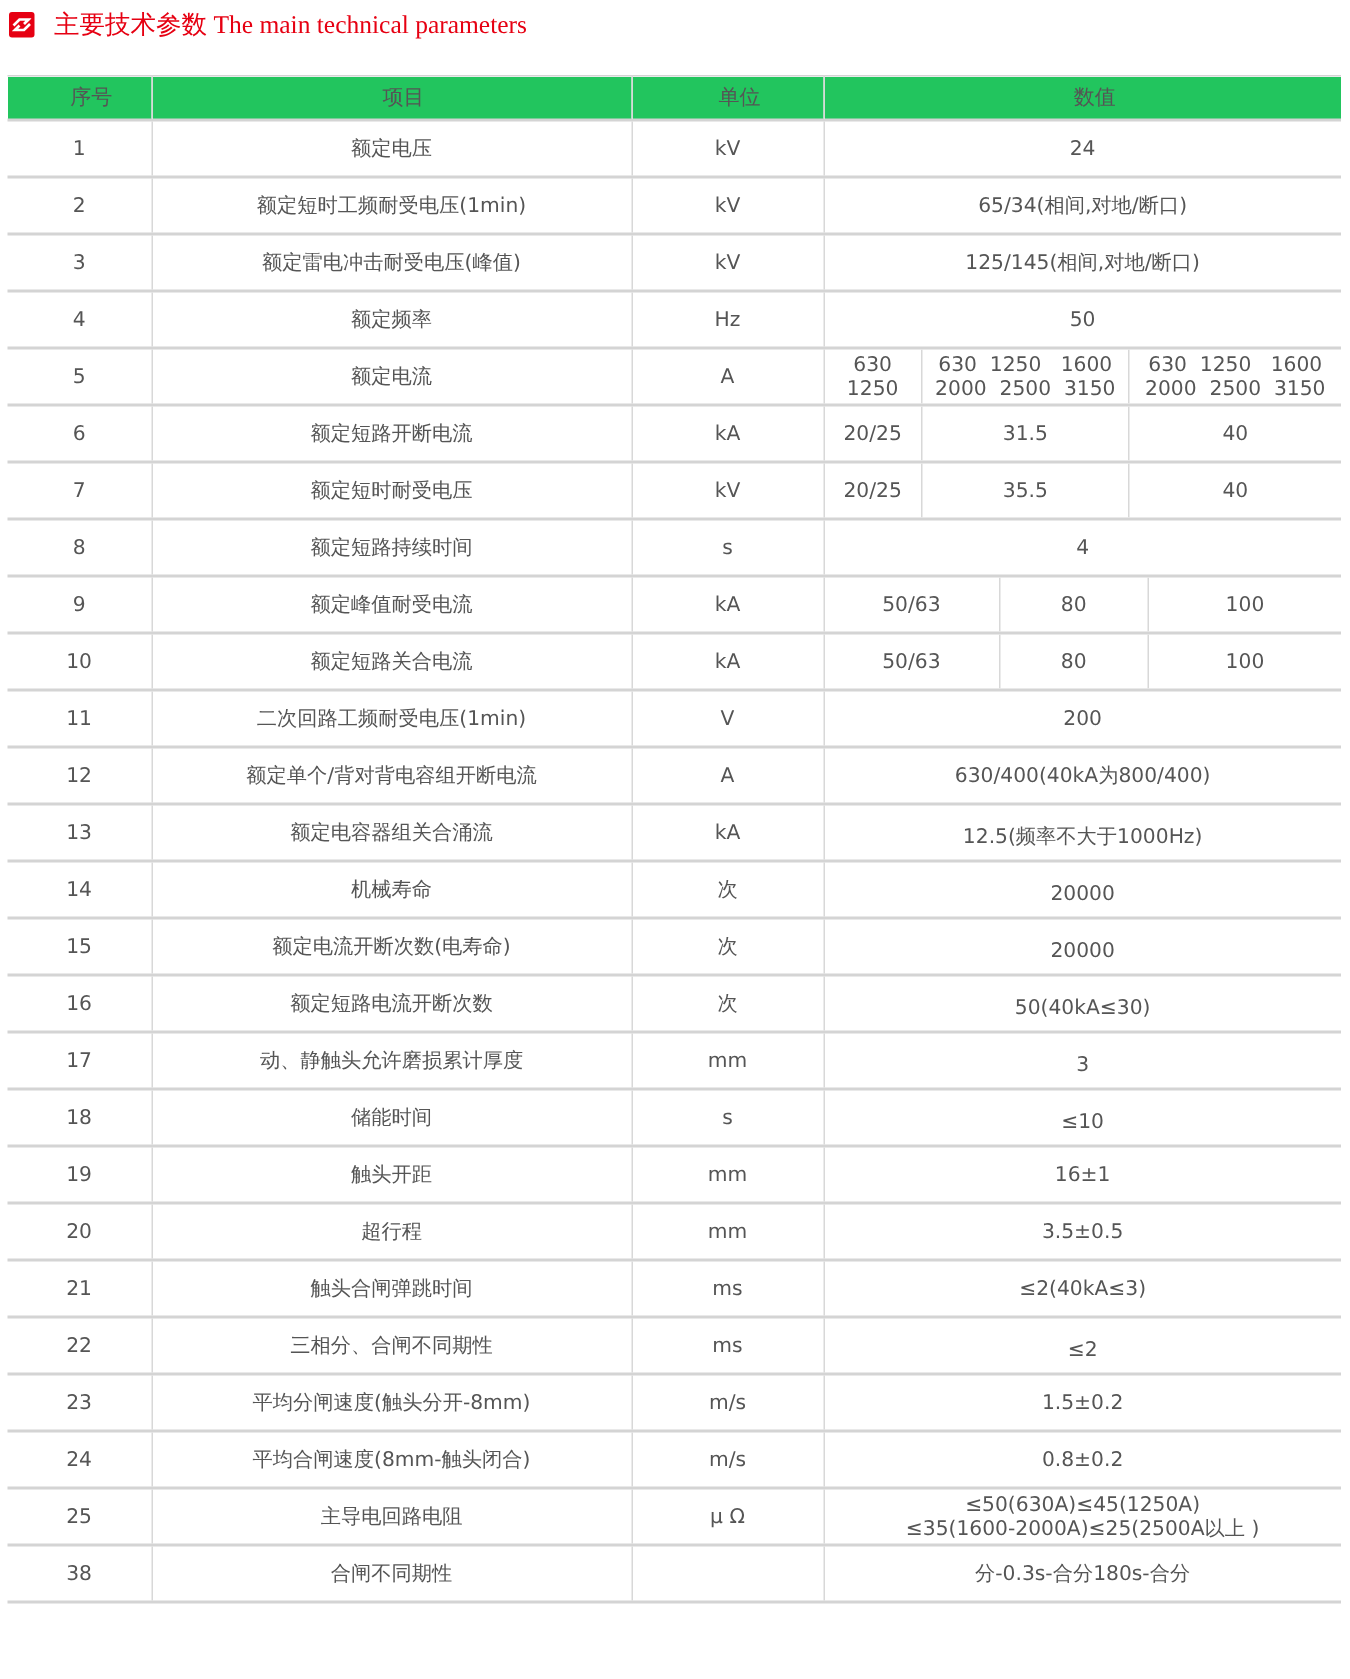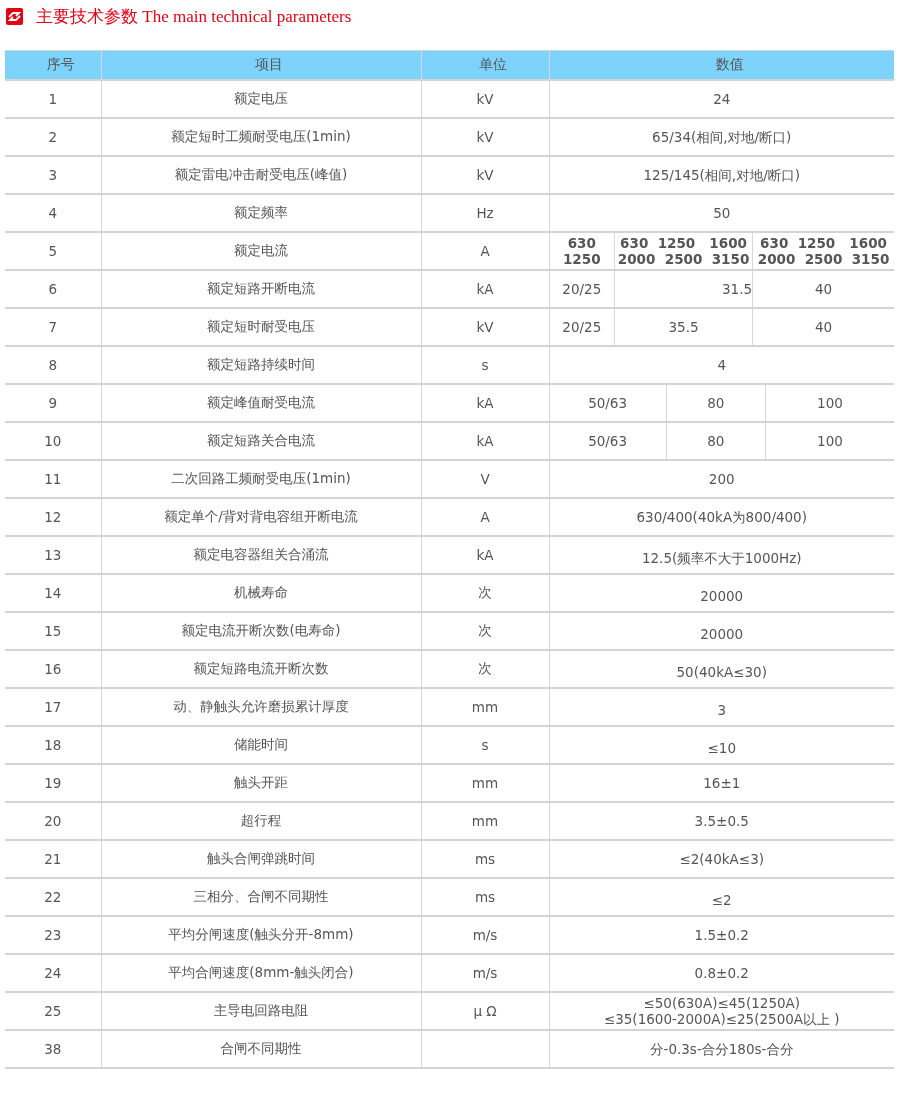--- a/index.html
+++ b/index.html
@@ -9,21 +9,21 @@
   .title-icon { width: 17px; height: 17px; background: #e60012; border-radius: 2px;
                 display: flex; align-items: center; justify-content: center; margin-right: 13px; }
   .title-text { color: #e60012; font-size: 17px; letter-spacing: 0px; white-space: nowrap; font-family: Liberation Serif, serif; }
   table.spec { position: absolute; left: 5px; top: 50px; width: 889px; border-collapse: collapse;
                table-layout: fixed; font-size: 13.5px; }
   table.spec td, table.spec th { border-left: 1px solid #d8d8d8; border-right: 1px solid #d8d8d8;
                border-bottom: 2px solid #d4d4d4; text-align: center; vertical-align: middle;
                padding: 0; height: 36px; color: #555; font-weight: normal; white-space: nowrap; overflow: hidden; }
   table.spec tr td:first-child, table.spec tr th:first-child { border-left: none; }
   table.spec tr td:last-child, table.spec tr th:last-child { border-right: none; margin-left: 32px; }
-  table.spec th { background: #7dd3fc; height: 28px; font-size: 14px; border-top: 1px solid #d4d4d4; padding-left: 16px; }
+  table.spec th { background: #22c55e; height: 28px; font-size: 14px; border-top: 1px solid #d4d4d4; padding-left: 16px; }
   .sub { display: flex; width: 100%; height: 100%; }
   .sub > div { display: flex; align-items: center; justify-content: center; border-right: 1px solid #d8d8d8;
                line-height: 16px; }
   .sub > div:last-child { border-right: none; }
   .ml { white-space: pre; line-height: 16px; display: inline-block; }
   .lower { padding-top: 6px; }
   td.vcell { padding: 0; }
 </style>
 </head>
 <body>
@@ -76,21 +76,21 @@
         <td>4</td>
         <td>额定频率</td>
         <td>Hz</td>
         <td class="vcell"><span class="ml">50</span></td>
       </tr>
       <tr>
         <td>5</td>
         <td>额定电流</td>
         <td>A</td>
         <td class="vcell">
-          <div class="sub" style="height: 36px; font-weight: bold;">
+          <div class="sub" style="height: 36px;">
             <div style="width: 65px;">
               <span class="ml">630
 1250</span>
             </div>
             <div style="width: 138px;">
               <span class="ml">630  1250   1600
 2000  2500  3150</span>
             </div>
             <div style="width: 142px;">
               <span class="ml">630  1250   1600
@@ -101,21 +101,21 @@
       </tr>
       <tr>
         <td>6</td>
         <td>额定短路开断电流</td>
         <td>kA</td>
         <td class="vcell">
           <div class="sub" style="height: 36px;">
             <div style="width: 65px;">
               <span class="ml">20/25</span>
             </div>
-            <div style="width: 138px; justify-content: flex-end;">
+            <div style="width: 138px;">
               <span class="ml">31.5</span>
             </div>
             <div style="width: 142px;">
               <span class="ml">40</span>
             </div>
           </div>
         </td>
       </tr>
       <tr>
         <td>7</td>

